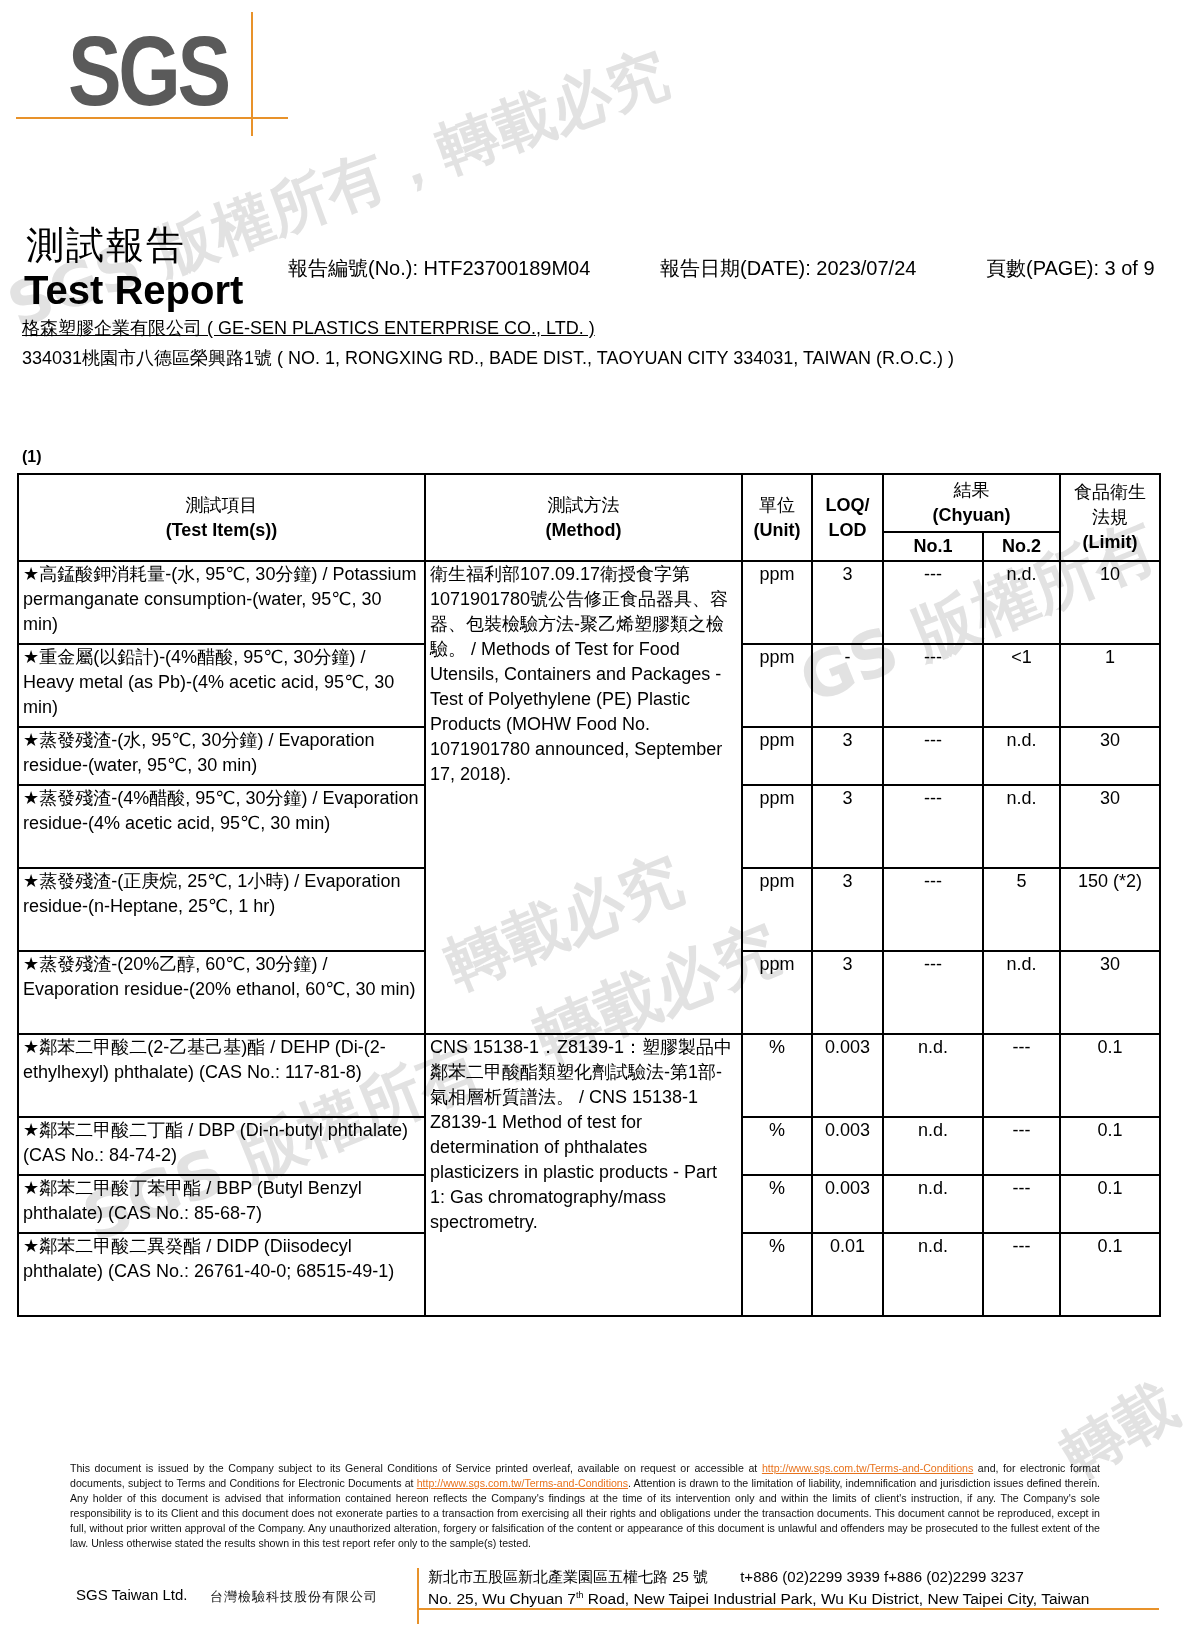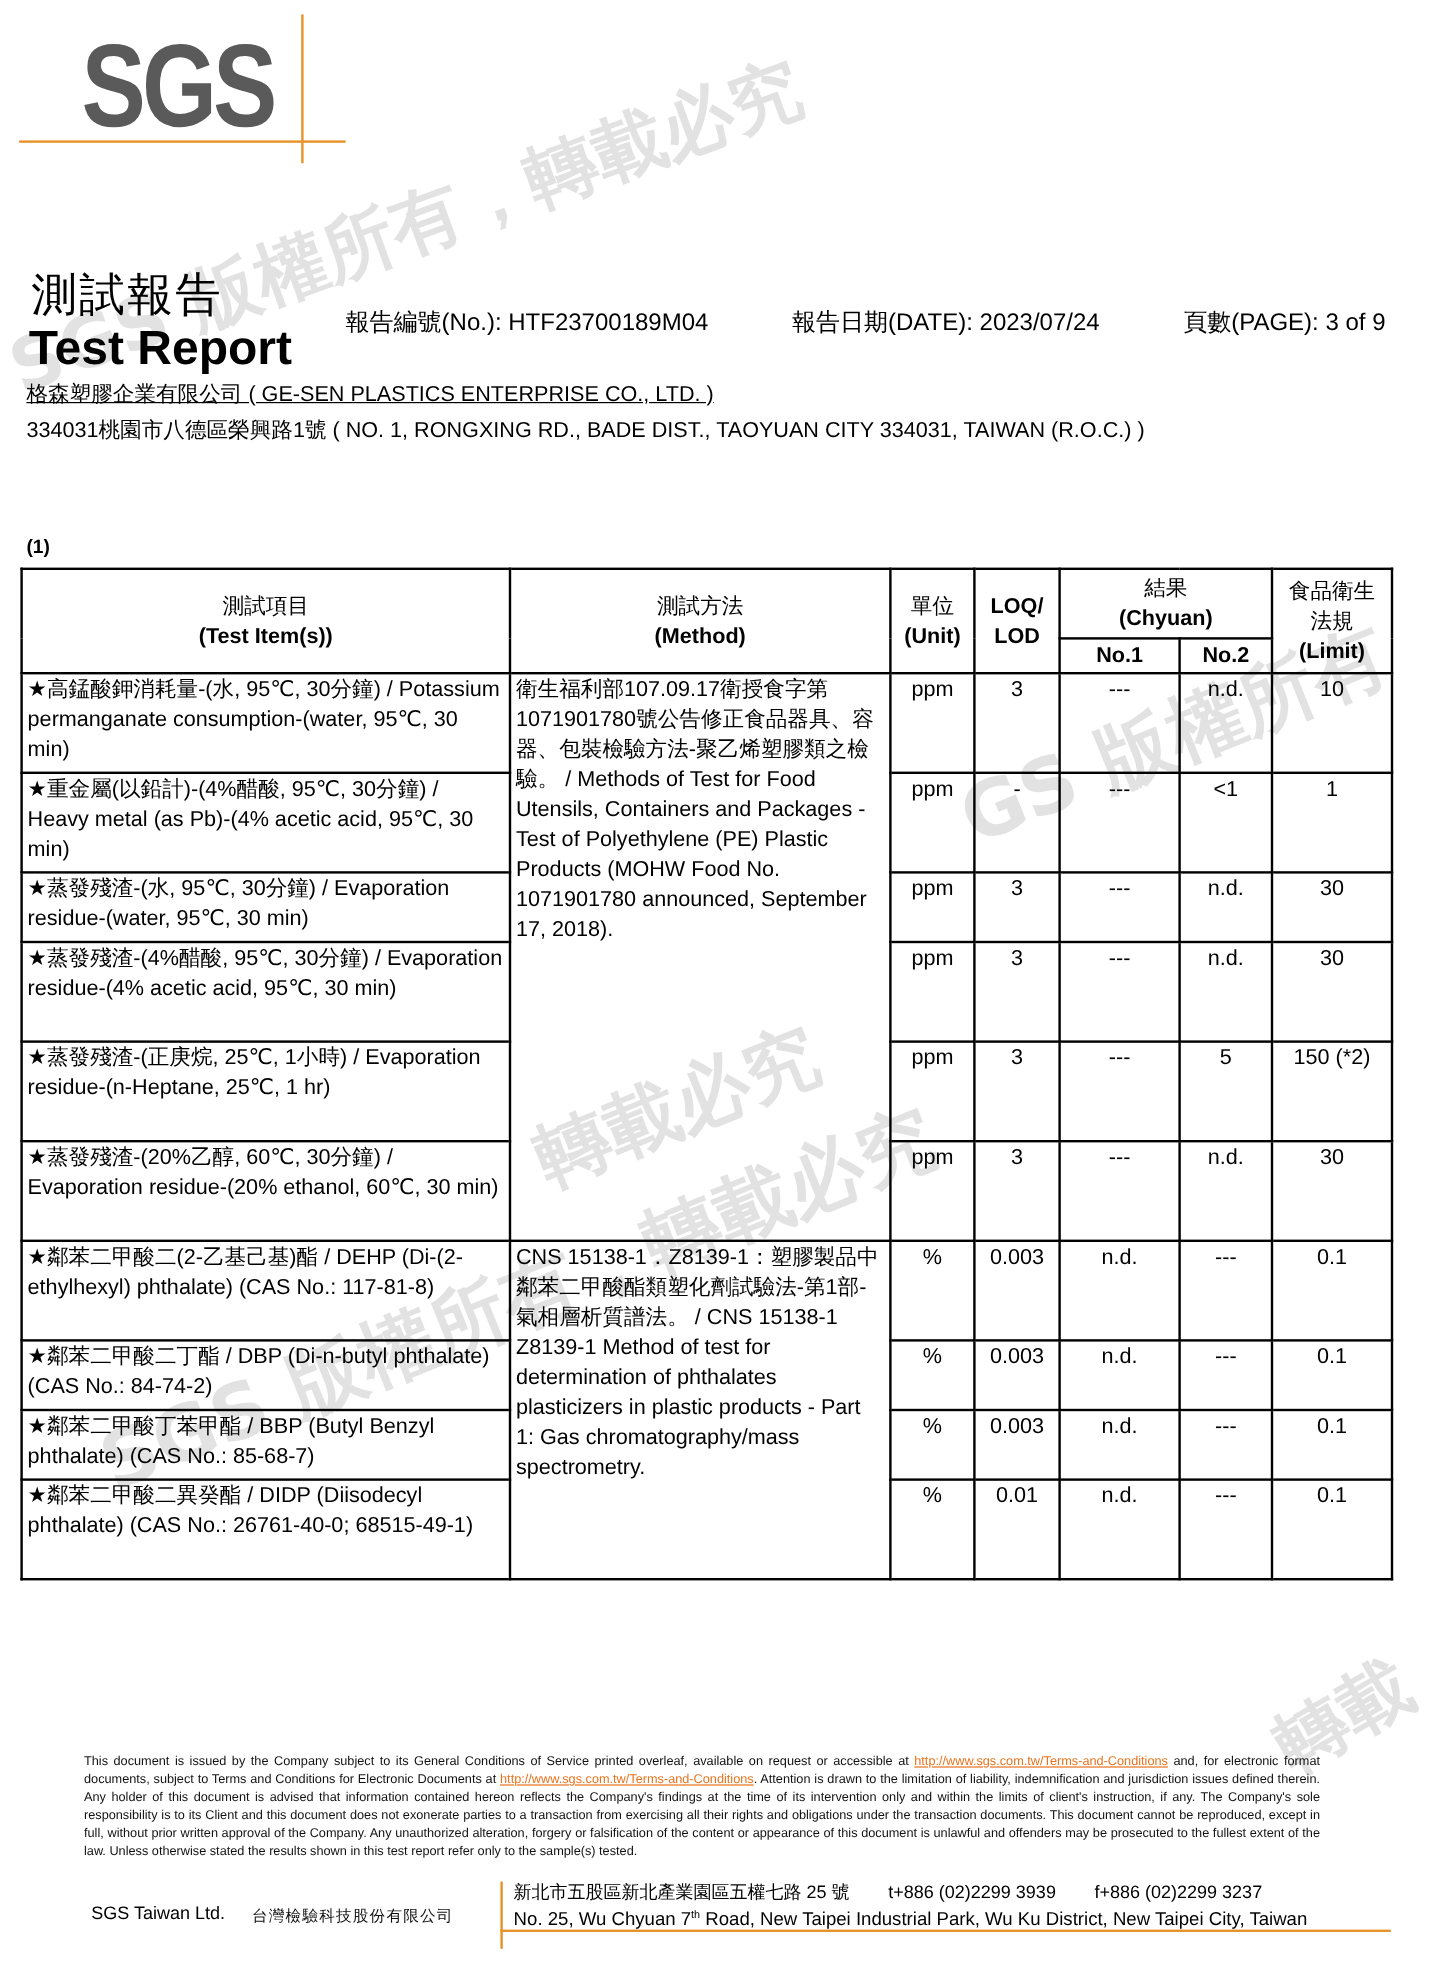--- a/index.html
+++ b/index.html
@@ -209,16 +209,16 @@
 <div class="abs disclaimer"><span>This document is issued by the Company subject to its General Conditions of Service printed overleaf, available on request or accessible at </span><a>http://www.sgs.com.tw/Terms-and-Conditions</a><span> and, for electronic format documents, subject to Terms and Conditions for Electronic Documents at </span><a>http://www.sgs.com.tw/Terms-and-Conditions</a><span>. Attention is drawn to the limitation of liability, indemnification and jurisdiction issues defined therein. Any holder of this document is advised that information contained hereon reflects the Company's findings at the time of its intervention only and within the limits of client's instruction, if any. The Company's sole responsibility is to its Client and this document does not exonerate parties to a transaction from exercising all their rights and obligations under the transaction documents. This document cannot be reproduced, except in full, without prior written approval of the Company. Any unauthorized alteration, forgery or falsification of the content or appearance of this document is unlawful and offenders may be prosecuted to the fullest extent of the law. Unless otherwise stated the results shown in this test report refer only to the sample(s) tested.</span></div>
 
 <div class="abs sgs-tw">SGS Taiwan Ltd.</div>
 <div class="abs sgs-tw-zh">台灣檢驗科技股份有限公司</div>
 <div class="abs foot-vline"></div>
 <div class="abs foot-hline"></div>
 
 <div class="abs addr-zh">
   <span>新北市五股區新北產業園區五權七路  25  號</span>
   <span style="margin-left:28px">t+886 (02)2299 3939</span>
-  <span style="margin-left:28px">f+886 (02)2299 3237</span>
+  <span style="">f+886 (02)2299 3237</span>
 </div>
 <div class="abs addr-en"><span>No. 25, Wu Chyuan 7</span><sup>th</sup><span> Road, New Taipei Industrial Park, Wu Ku District, New Taipei City, Taiwan</span></div>
 <div class="abs member">Member of the SGS Group</div>
 
 </body></html>

